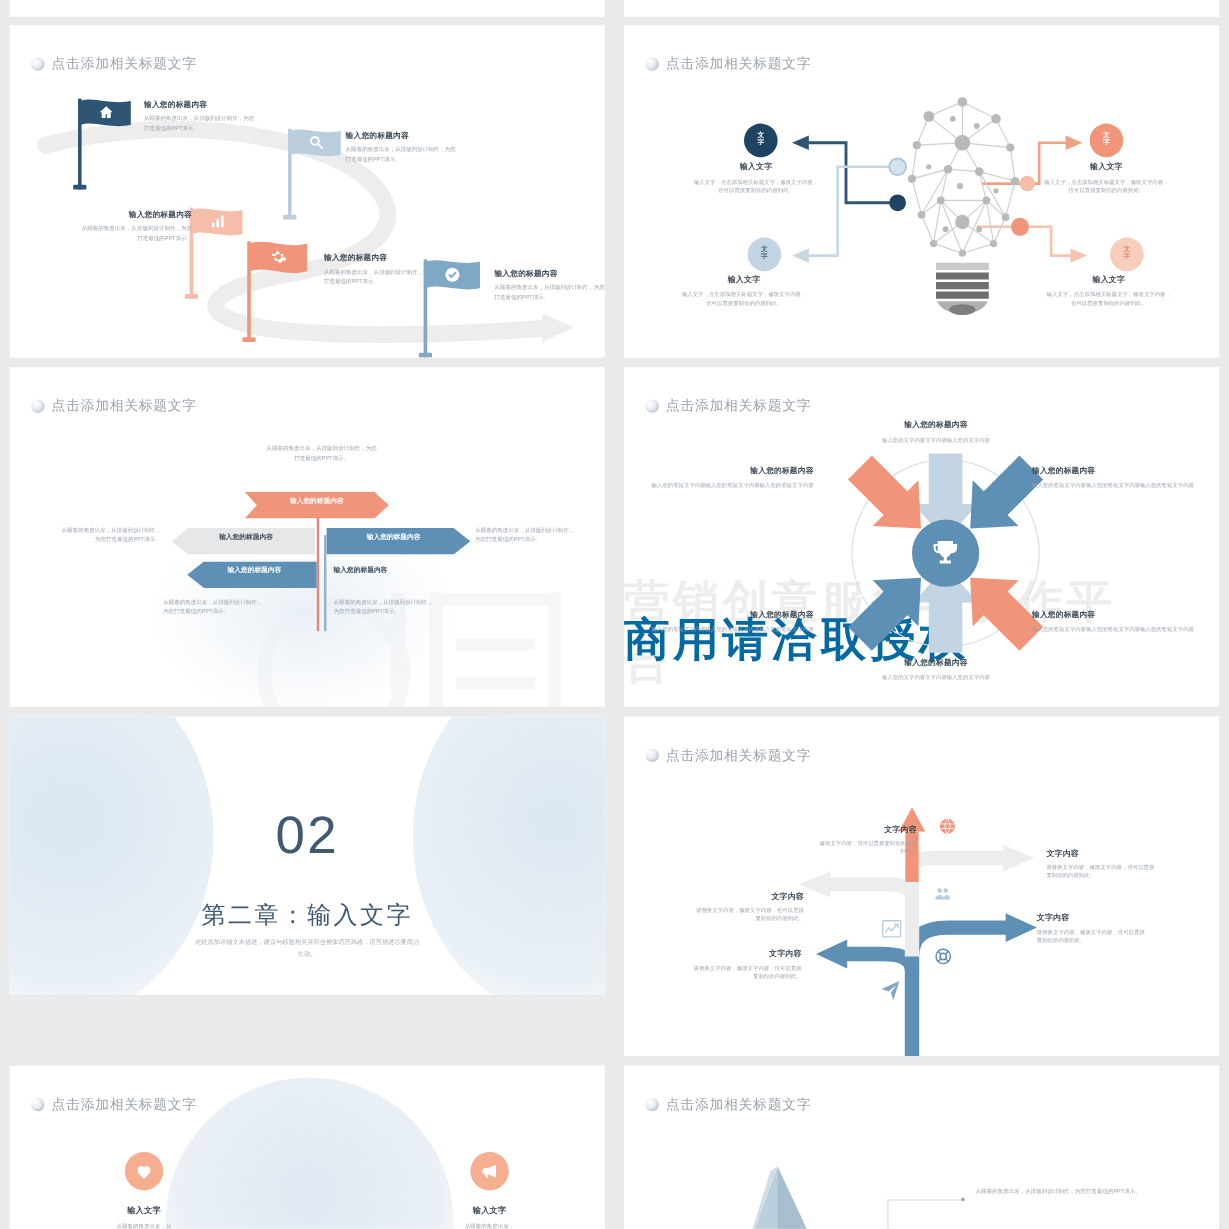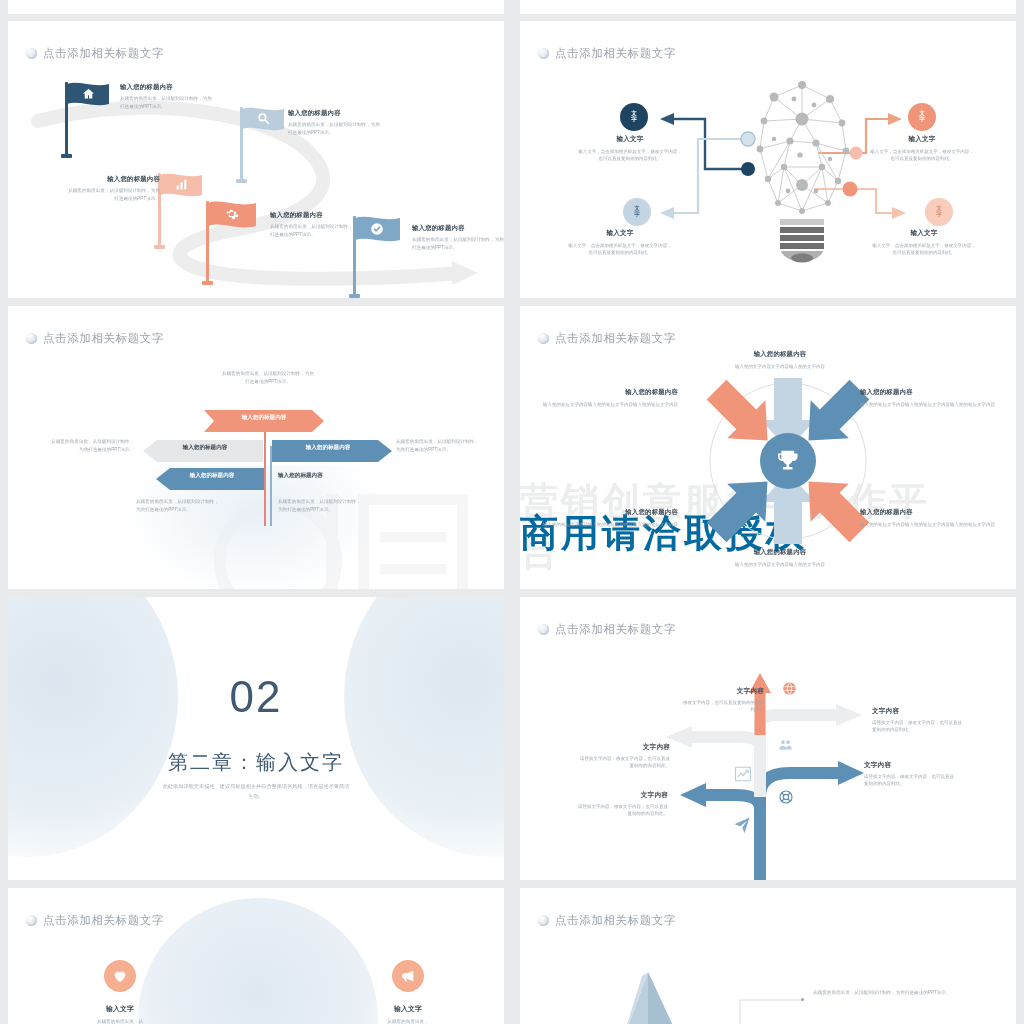--- a/index.html
+++ b/index.html
@@ -402,21 +402,21 @@
       <div class="t-title">输入您的标题内容</div>
       <div class="t-body">输入您的笔短文字内容输入您的笔短文字内容输入您的笔短文字内容</div>
     </div>
 
     <div class="c4blk" style="left:190px;top:242px;text-align:center;width:140px;">
       <div class="t-title">输入您的标题内容</div>
       <div class="t-body">输入您的文字内容文字内容输入您的文字内容</div>
     </div>
   </div>
 
-  <div class="slide" style="left:8px;top:597px;width:496px;height:283px;">
+  <div class="slide" style="left:8px;top:597px;width:496px;height:232px;">
     <div style="position:absolute;left:-130px;top:-60px;width:300px;height:320px;border-radius:50%;
          background:radial-gradient(circle at 60% 45%,#dbe6f0 0%,#e9f0f6 55%,rgba(255,255,255,0) 78%);"></div>
     <div style="position:absolute;right:-140px;top:-60px;width:300px;height:320px;border-radius:50%;
          background:radial-gradient(circle at 40% 45%,#dde7f0 0%,#eaf1f6 55%,rgba(255,255,255,0) 78%);"></div>
 
     <div class="sec" style="top:78px;">
       <div class="sec-num">02</div>
     </div>
     <div class="sec" style="top:142px;">
       <div class="sec-title">第二章：输入文字</div>

